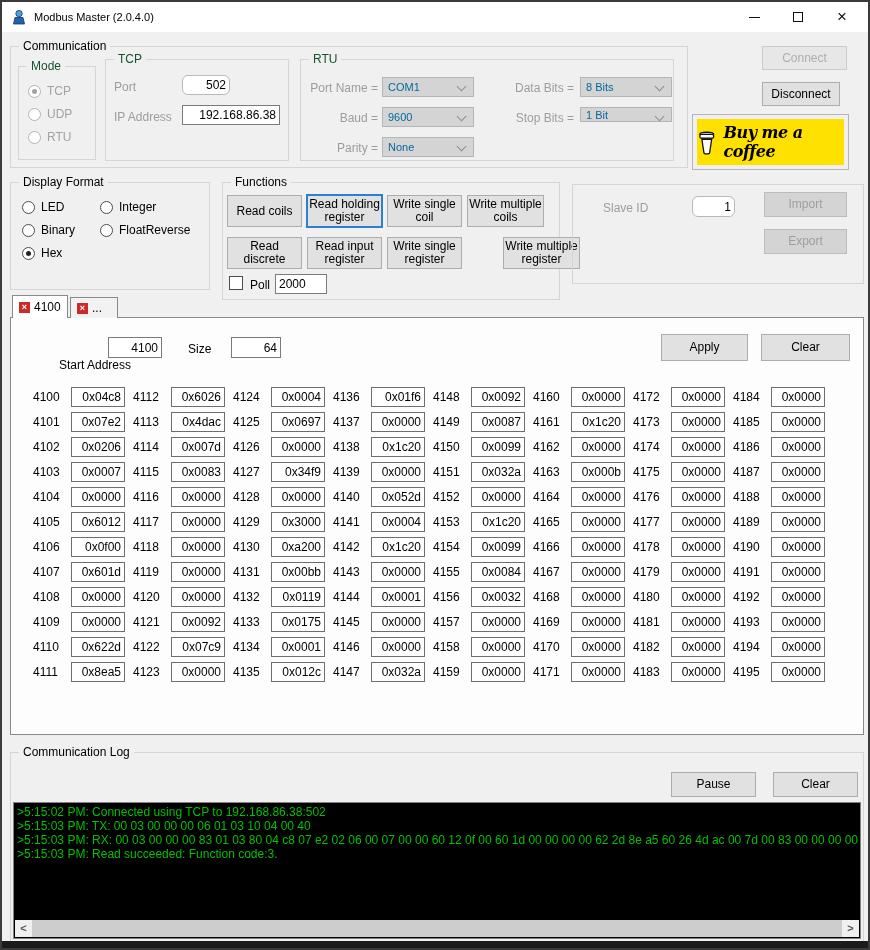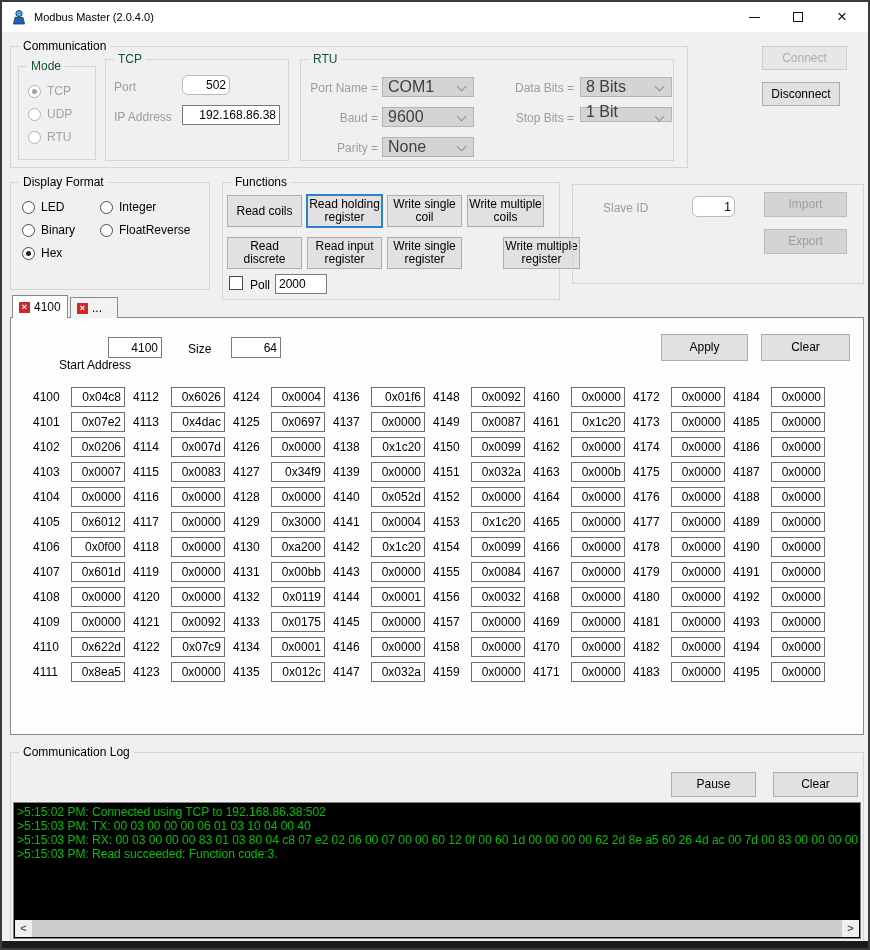--- a/index.html
+++ b/index.html
@@ -28,21 +28,21 @@
   
   .btn { position:absolute; background:#e1e1e1; border:1px solid #adadad; display:flex; align-items:center; justify-content:center; text-align:center; font-size:12px; line-height:13px; }
   .btn.focused { border:2px solid #2d7fd4; }
   .btn.disabled { background:#e7e7e7; border-color:#cccccc; color:#aeaeae; }
   .btn.disabled2 { background:#d4d4d4; border-color:#bcbcbc; color:#9e9e9e; }
 
   .tbox { position:absolute; background:#fff; border:1px solid #7a7a7a; font-size:12px; display:flex; align-items:center; justify-content:flex-end; padding:0 3px; }
   .tbox.left { justify-content:flex-start; }
   .tbox.litborder { border-color:#b9b9b9;border-radius:6px; }
 
-  .dd { position:absolute; background:#d4d4d4; border:1px solid #b5b5b5; color:#404040; font-size:16px; display:flex; align-items:flex-end; padding-left:5px; }
+  .dd { position:absolute; background:#d4d4d4; border:1px solid #b5b5b5; color:#0369a1; font-size:11px; display:flex; align-items:center; padding-left:5px; }
   .dd .chev { position:absolute; right:8px; top:5px; width:7px; height:7px; border-right:1px solid #8f8f8f; border-bottom:1px solid #8f8f8f; transform:rotate(45deg); }
 
   .radio { position:absolute; display:flex; align-items:center; gap:6px; font-size:12px; }
   .radio .circ { width:13px; height:13px; border-radius:50%; border:1px solid #4c4c4c; background:#fff; position:relative; flex:none; }
   .radio.checked .circ::after { content:""; position:absolute; left:3px; top:3px; width:5px; height:5px; border-radius:50%; background:#222; }
   .radio.dis { color:#a3a3a3; }
   .radio.dis .circ { border-color:#b3b3b3; }
   .radio.dis.checked .circ::after { background:#a3a3a3; }
 
   .cbox { width:14px; height:14px; border:1px solid #4c4c4c; background:#fff; display:inline-block; }
@@ -155,20 +155,30 @@
     <span class="chev"></span>
   </div>
   <span class="glabel dis r" style="left:505px; top:109px; width:67px;">Stop Bits =</span>
   <div class="dd" style="left:578px; top:105px; width:92px; height:15px;">
     <span>1 Bit</span>
     <span class="chev"></span>
   </div>
 
   <div class="btn disabled" style="left:760px; top:44px; width:85px; height:24px;">Connect</div>
   <div class="btn" style="left:760px; top:80px; width:78px; height:24px;">Disconnect</div>
+  <div class="coffee">
+    <div class="coffee-in">
+      <svg width="22" height="29" viewBox="0 0 24 32">
+        <ellipse cx="12" cy="6" rx="8.5" ry="2.6" fill="#fff" stroke="#111" stroke-width="1.6"></ellipse>
+        <rect x="3.5" y="6" width="17" height="4.6" rx="2" fill="#fff" stroke="#111" stroke-width="1.6"></rect>
+        <path d="M6 12 L8.4 28.2 Q8.6 30 10.2 30 L13.8 30 Q15.4 30 15.6 28.2 L18 12 Z" fill="#fff" stroke="#111" stroke-width="1.6"></path>
+      </svg>
+      <span class="coffee-text">Buy me a coffee</span>
+    </div>
+  </div>
 
   <div class="groupbox" style="left:8px; top:180px; width:200px; height:108px;">
     <span class="legend">Display Format</span>
   </div>
   <div class="radio" style="left:20px; top:198px;">
     <span class="circ"></span>
     <span>LED</span>
   </div>
   <div class="radio" style="left:20px; top:221px;">
     <span class="circ"></span>

